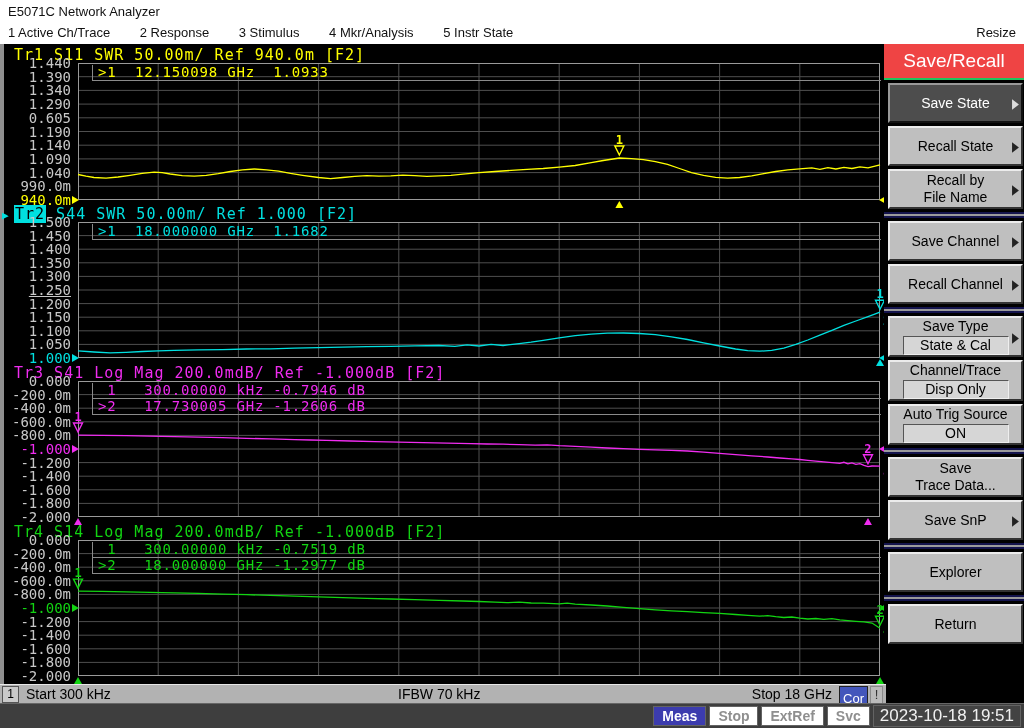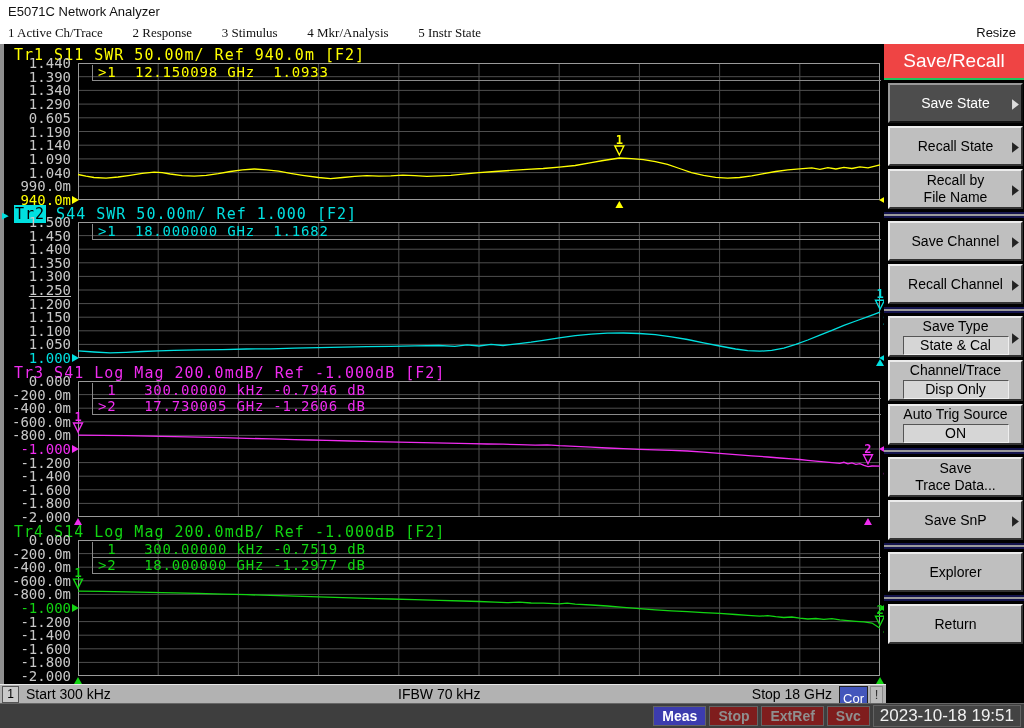--- a/index.html
+++ b/index.html
@@ -1,21 +1,21 @@
 <!DOCTYPE html>
 <html><head>
 <meta charset="utf-8">
 <style>
   html,body{margin:0;padding:0;background:#fff;}
   #app{position:relative;width:1024px;height:728px;overflow:hidden;background:#fff;
        font-family:"Liberation Sans",sans-serif;}
   .titlebar{position:absolute;top:0;left:0;width:1024px;height:44px;background:#fff;}
   .wtitle{position:absolute;left:8px;top:4px;font-size:13px;color:#111;}
   .menubar{position:absolute;left:8px;top:25px;right:8px;height:17px;font-size:13px;color:#111;}
-  .menubar .mi{margin-right:26px;cursor:default;font-family:Liberation Serif, serif;}
+  .menubar .mi{margin-right:26px;cursor:default;}
   .resize{position:absolute;right:0;top:0;}
   #screen{position:absolute;top:44px;left:0;width:1024px;height:684px;background:#000;}
   .bezel{position:absolute;left:0;top:0;width:4px;height:640px;background:#8f8f8f;}
 
   .tr-header{position:absolute;white-space:pre;font-family:"DejaVu Sans Mono",monospace;
              font-size:15px;letter-spacing:1px;line-height:16px;cursor:pointer;}
   .act-arrow{display:inline-block;width:12px;font-size:11px;letter-spacing:0;}
   .tr-name.active{background:currentColor;}
   .tr-name.active .nm{color:#000;padding:0 1px;}
   .ylab{position:absolute;left:0;width:71px;text-align:right;font-family:"DejaVu Sans Mono",monospace;
@@ -54,21 +54,21 @@
   .corbox{position:absolute;right:18px;top:1px;background:#4356bb;color:#fff;padding:4px 3px;
           height:16px;line-height:16px;font-size:13px;border:1px solid #222;}
   .warnbox{position:absolute;right:3px;top:1px;width:11px;height:16px;line-height:16px;
            text-align:center;font-size:13px;color:#333;border:1px solid #8a8a8a;background:#bbb;}
 
   .bottombar{position:absolute;left:0;top:659px;width:1024px;height:25px;background:#3e3e3e;
              border-top:1px solid #666;display:flex;justify-content:flex-end;align-items:center;
              gap:3px;padding-right:3px;box-sizing:border-box;}
   .bb{font-size:14px;font-weight:bold;padding:1px 8px;border:1px solid #636363;}
   .meas{background:#3c3cae;color:#fff;}
-  .dim{background:#7f1d1d;color:#8f8f8f;}
+  .dim{background:#ffffff;color:#8f8f8f;}
   .datetime{font-size:17px;color:#f0f0f0;border:1px solid #636363;padding:0 6px;background:#434343;}
 </style>
 </head>
 <body>
 
 <div id="app">
   <div class="titlebar">
     <span class="wtitle">E5071C Network Analyzer</span>
     <div class="menubar">
       <span class="mi">1 Active Ch/Trace</span>

